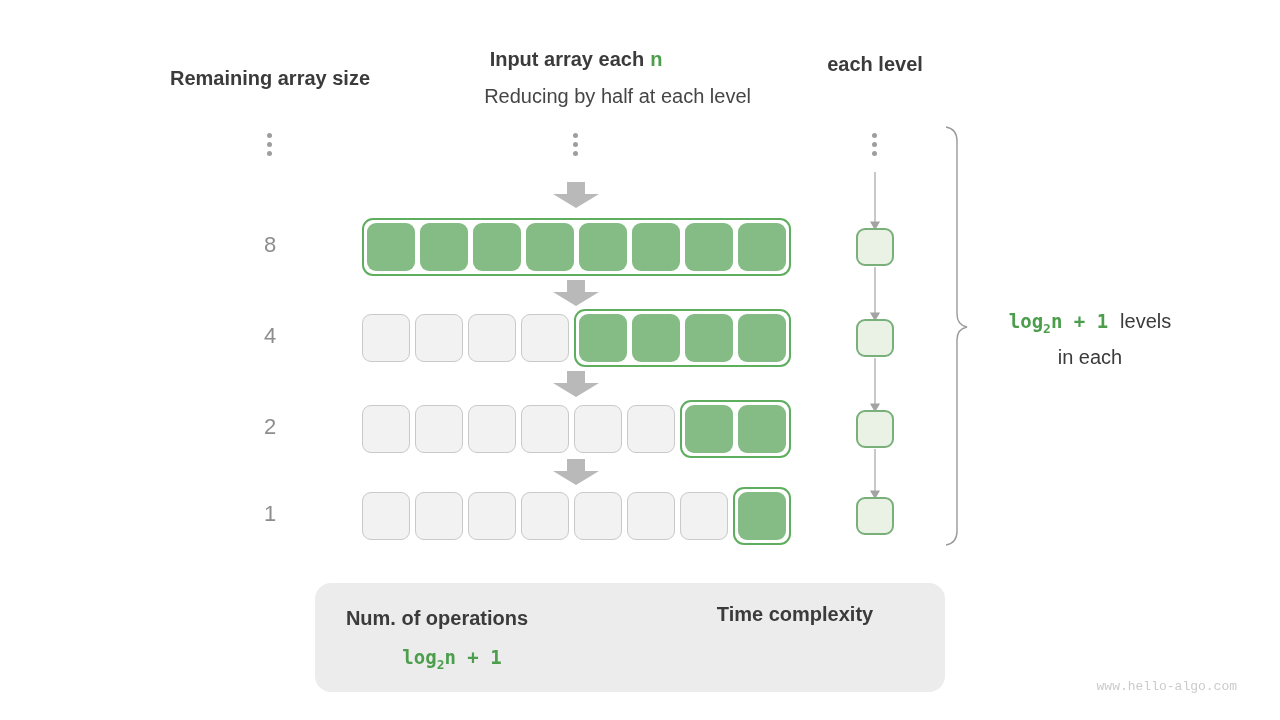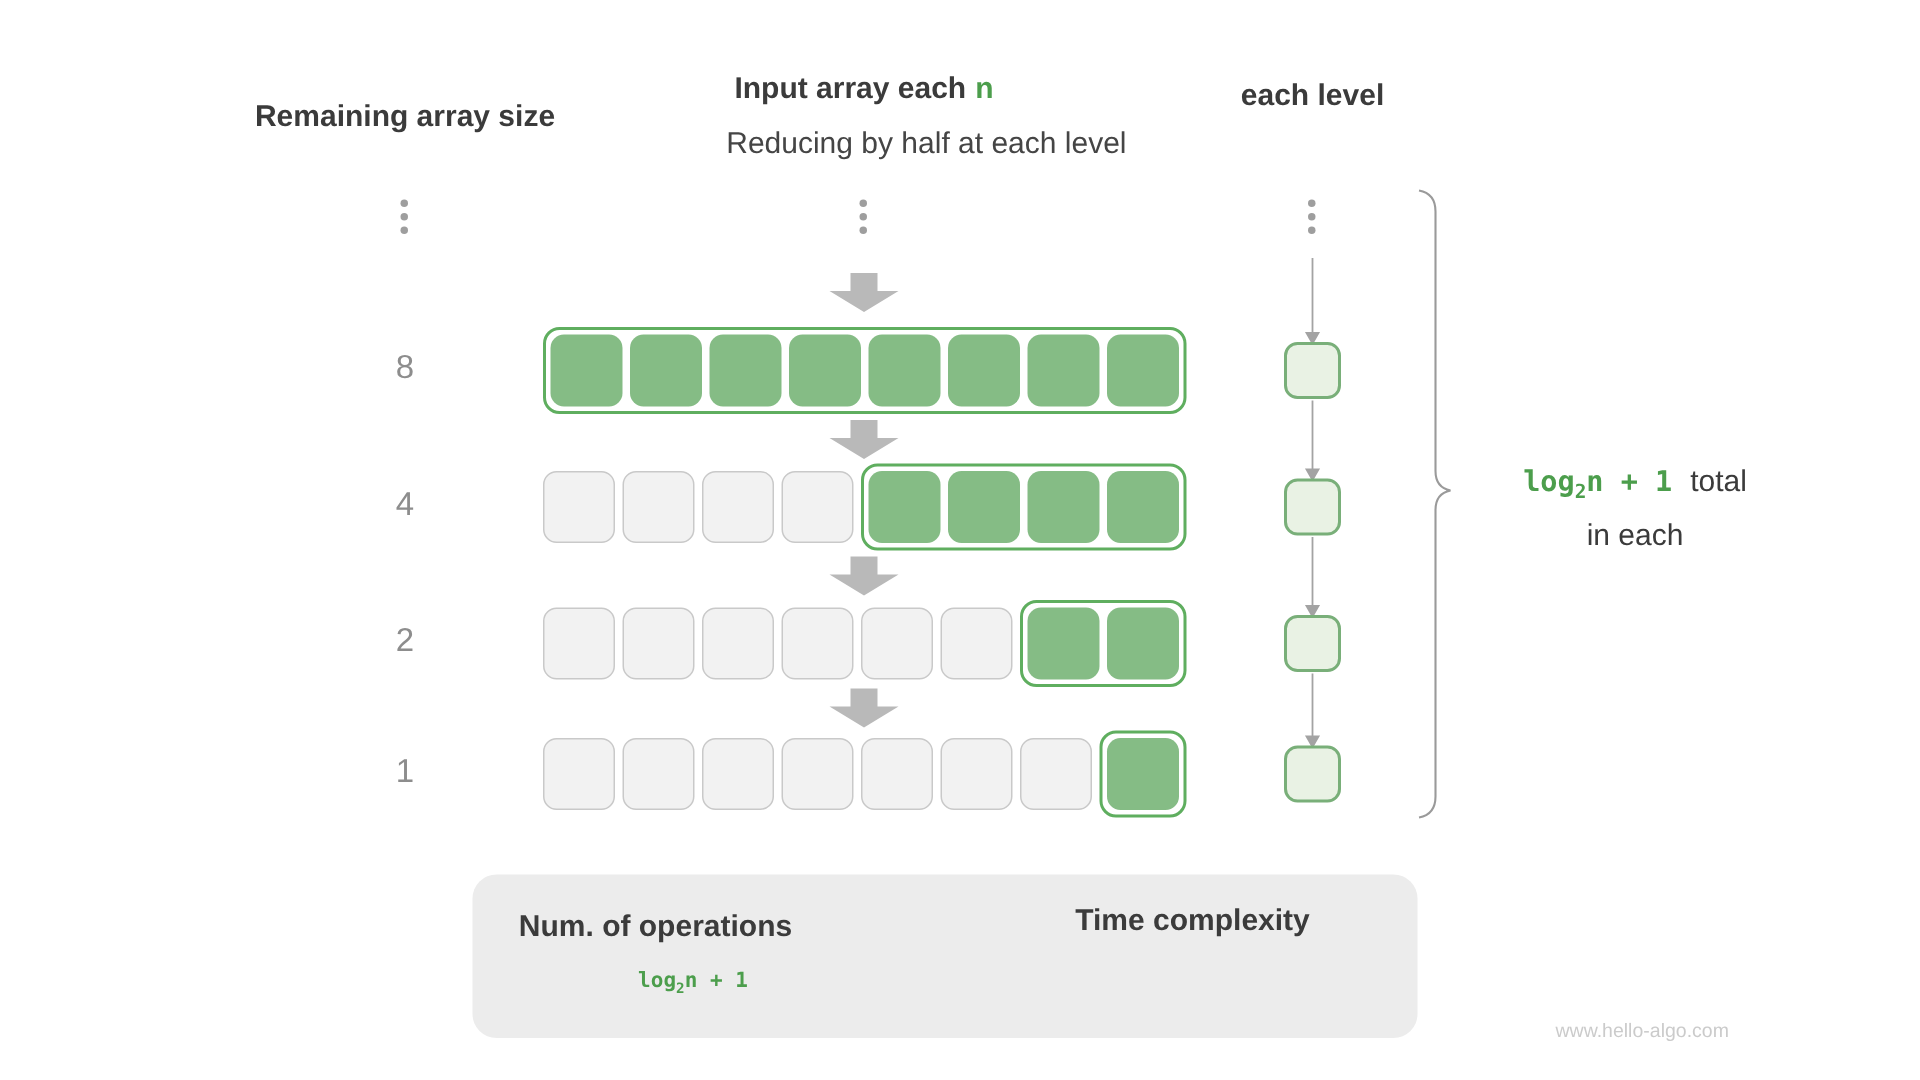--- a/index.html
+++ b/index.html
@@ -29,22 +29,22 @@
          background:var(--op-fill);border:2px solid var(--op-border);border-radius:9px;}
 
   .brace-label{text-align:center;line-height:28px;font-size:20px;color:var(--dark);}
   .brace-label .mono{font-size:19px;font-weight:bold;}
   sub{font-size:0.68em;}
 
   .summary{background:var(--summary-bg);border-radius:16px;}
   .sum-title{position:absolute;font-weight:bold;font-size:20px;color:var(--dark);text-align:center;}
   .sum-value{position:absolute;font-size:20px;font-weight:bold;text-align:center;}
   .teal{color:var(--teal);}
-  .watermark{font-family:Liberation Sans, sans-serif;font-size:13px;
-             color:var(--watermark);}
+  .watermark{font-family:Liberation Mono, monospace;font-size:13px;
+             color:var(--watermark);text-align:right;}
 </style>
 </head>
 <body>
 
 <div class="canvas">
 
   <svg class="overlay" width="1280" height="720">
 
     <g fill="var(--block-arrow)">
       <polygon points="567,182 585,182 585,194 599,194 576,208 553,194 567,194"></polygon>
@@ -154,28 +154,28 @@
           <div class="cell gray"></div>
           <div class="grp">
             <div class="cell green"></div>
           </div>
         </div>
         <div class="opbox" style="top: 497px;"></div>
       </div>
 
     <div class="abs brace-label" style="left:985px;top:307px;width:210px;">
       <div>
-        <span class="mono accent"><span>log</span><sub>2</sub><span>n + 1</span></span><span style="margin-left:12px;">total</span>
+        <span class="mono accent"><span>log</span><sub>2</sub><span>n + 1</span></span><span style="margin-left:12px;">levels</span>
       </div>
       <div>in each</div>
     </div>
 
     <div class="abs summary" style="left:315px;top:583px;width:630px;height:109px;">
       <div class="sum-title" style="left:2px;top:24px;width:240px;">Num. of operations</div>
-      <div class="sum-value mono accent" style="left:27px;top:63px;width:240px;font-size:14px;text-align:center;">
+      <div class="sum-value mono accent" style="left:17px;top:63px;width:240px;font-size:19px;text-align:center;">
         <span>log</span><sub>2</sub><span>n + 1</span>
       </div>
       <div class="sum-title" style="left:350px;top:20px;width:260px;">Time complexity</div>
     </div>
 
     <div class="abs watermark" style="left:1037px;top:679px;width:200px;">www.hello-algo.com</div>
   </div>
 </div>
 
 </body></html>

